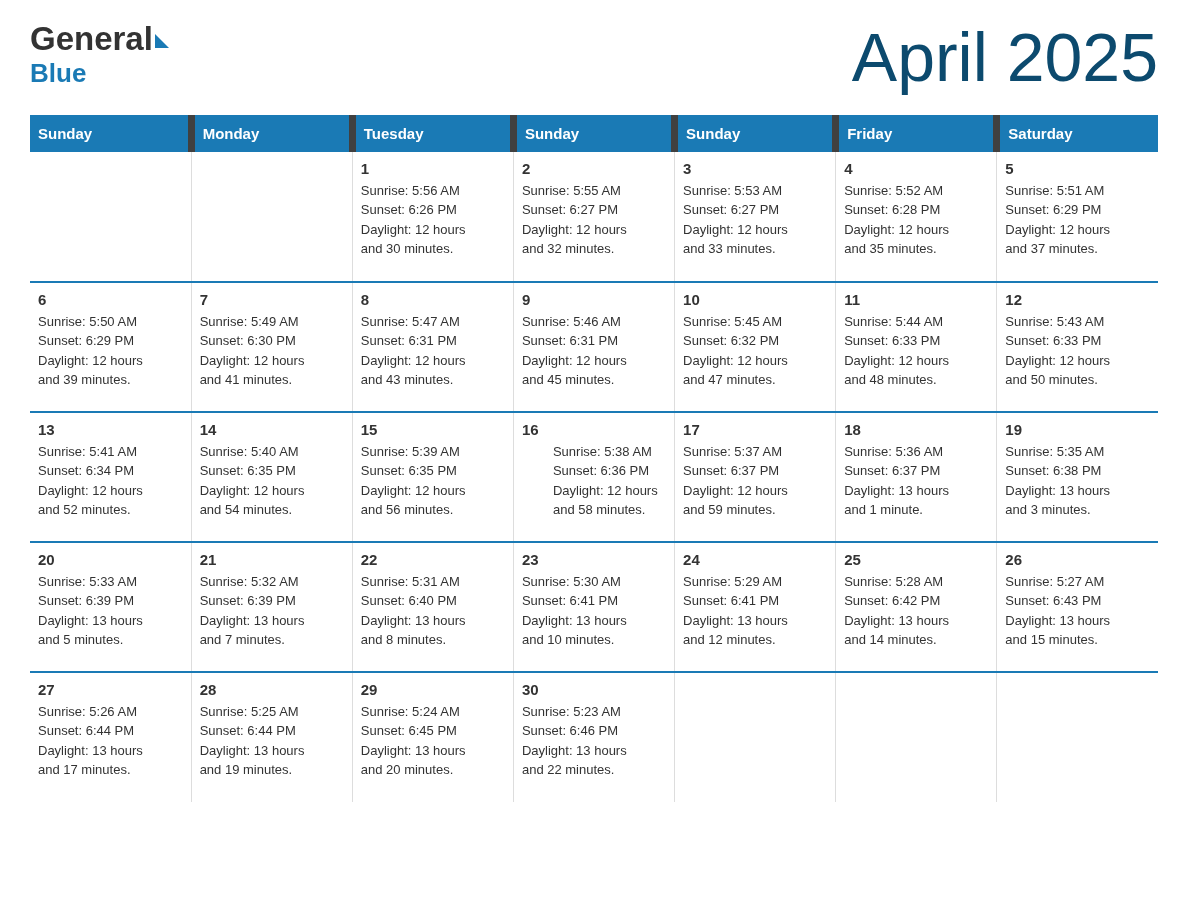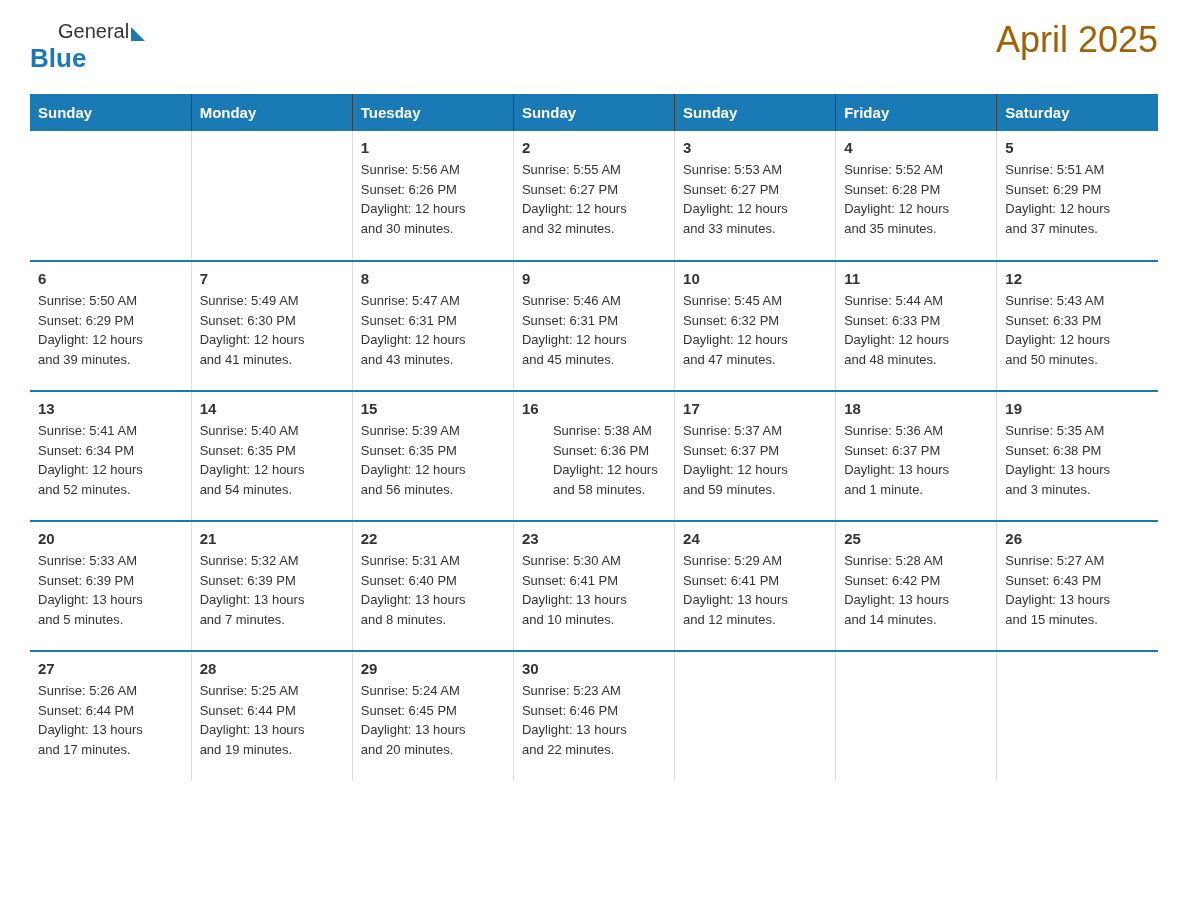--- a/index.html
+++ b/index.html
@@ -21,24 +21,23 @@
       display: flex;
       flex-direction: column;
       align-items: flex-start;
     }
     .logo-text {
       display: flex;
       align-items: center;
       gap: 0;
     }
     .logo-general {
-      font-size: 20px;
-      font-weight: normal;
-      color: #333;
-      margin-left: 28px;
+      font-size: 33px;
+      font-weight: bold;
+      color: #333;
     }
     .logo-blue-arrow {
       display: inline-block;
       width: 0;
       height: 0;
       border-left: 14px solid #1a7ab5;
       border-top: 14px solid transparent;
       border-bottom: 0px solid transparent;
       margin-left: 2px;
       margin-top: 4px;
@@ -46,23 +45,23 @@
     }
     .logo-blue {
       font-size: 26px;
       font-weight: bold;
       color: #1a7ab5;
     }
     .title-area {
       text-align: right;
     }
     .page-title {
-      font-size: 36px;
+      font-size: 68px;
       font-weight: normal;
-      color: #a16207;
+      color: #0c4a6e;
       line-height: 1.1;
     }
     .subtitle {
       font-size: 22px;
       color: #555;
       margin-top: 4px;
     }
     table {
       width: 100%;
       border-collapse: collapse;
@@ -70,21 +69,21 @@
     }
     thead tr {
       background-color: #1a7ab5;
     }
     thead th {
       color: #fff;
       font-size: 15px;
       font-weight: bold;
       padding: 10px 8px;
       text-align: left;
-      border-right: 1px solid #404040;
+      border-right: 7px solid #404040;
     }
     thead th:last-child {
       border-right: none;
     }
     tbody tr {
       border-bottom: 2px solid #1a7ab5;
     }
     tbody td {
       vertical-align: top;
       padding: 8px 8px 12px 8px;

